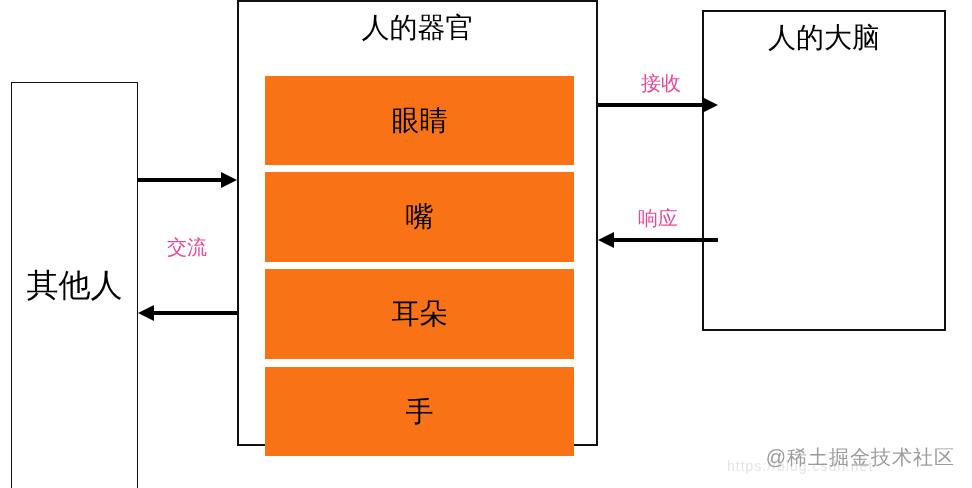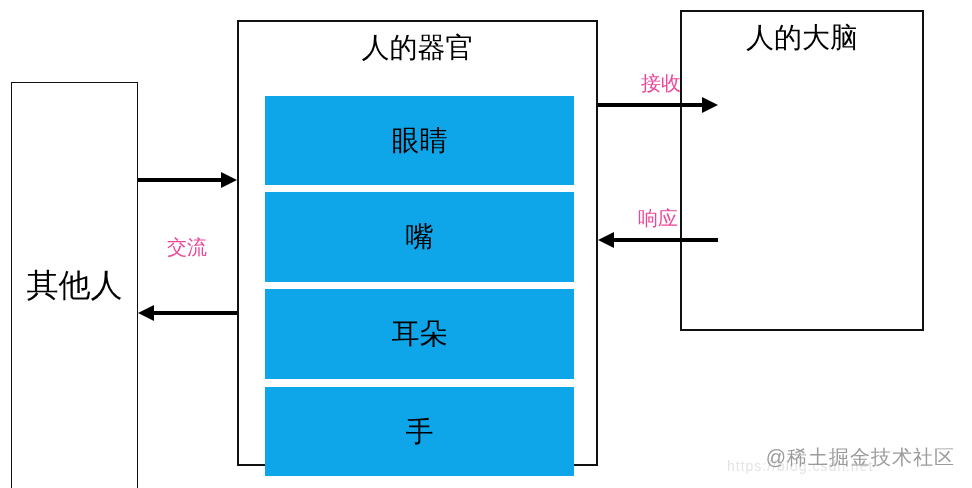--- a/index.html
+++ b/index.html
@@ -38,35 +38,35 @@
     width: 127px;
     height: 408px;
     border-width: 1.5px;
     display: flex;
     align-items: center;
     justify-content: center;
     font-size: 32px;
   }
   #middle-box {
     left: 237px;
-    top: 20px;
+    top: 0;
     width: 361px;
     height: 446px;
   }
   #right-box {
-    left: 680px;
+    left: 702px;
     top: 10px;
     width: 244px;
     height: 321px;
   }
   .organ {
     position: absolute;
     left: 26px;
     width: 309px;
-    background: #0ea5e9;
+    background: #f97316;
     display: flex;
     align-items: center;
     justify-content: center;
     font-size: 28px;
     color: #000000;
   }
   #organ-eyes  { top: 74px;  height: 89px; }
   #organ-mouth { top: 170px; height: 90px; }
   #organ-ears  { top: 267px; height: 90px; }
   #organ-hand  { top: 365px; height: 89px; }

